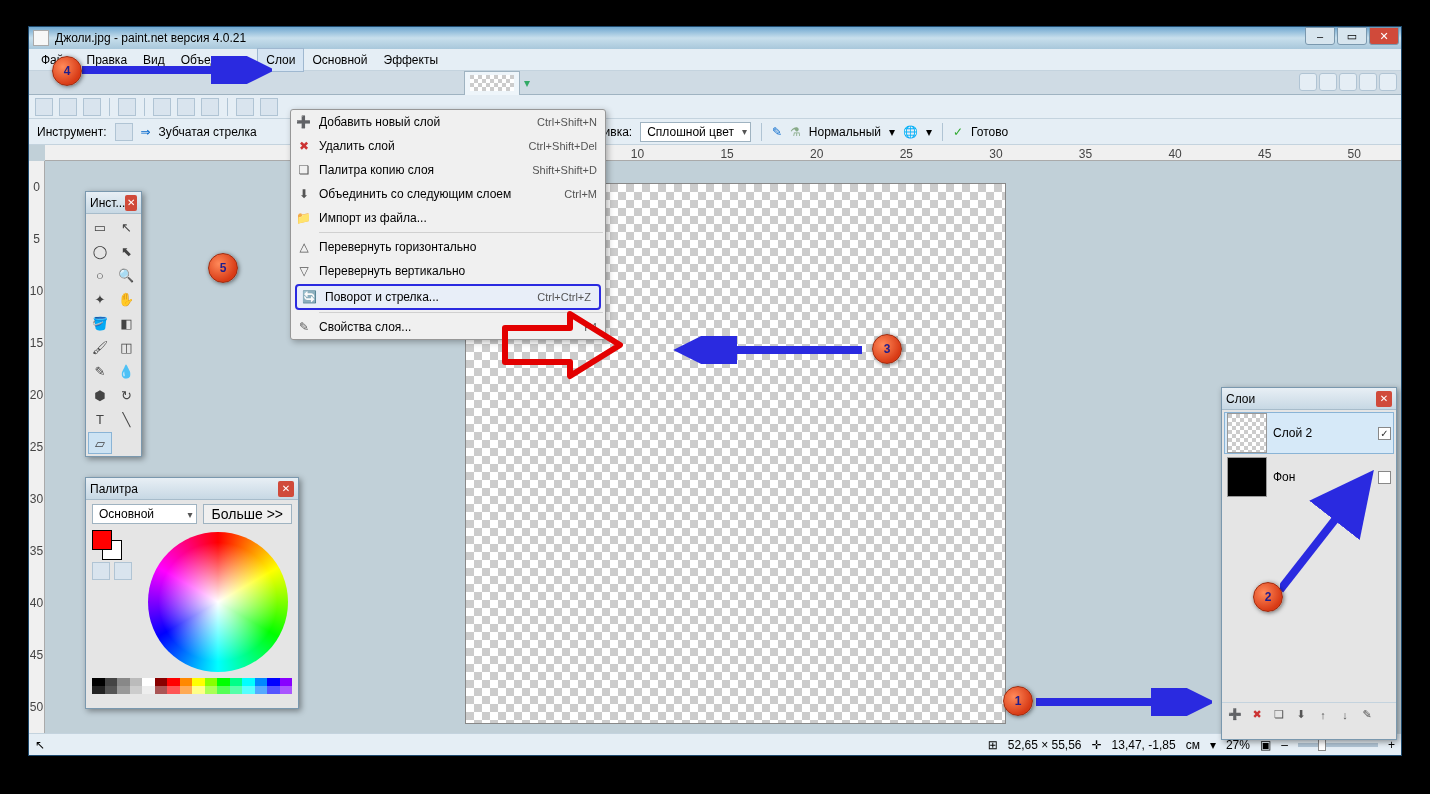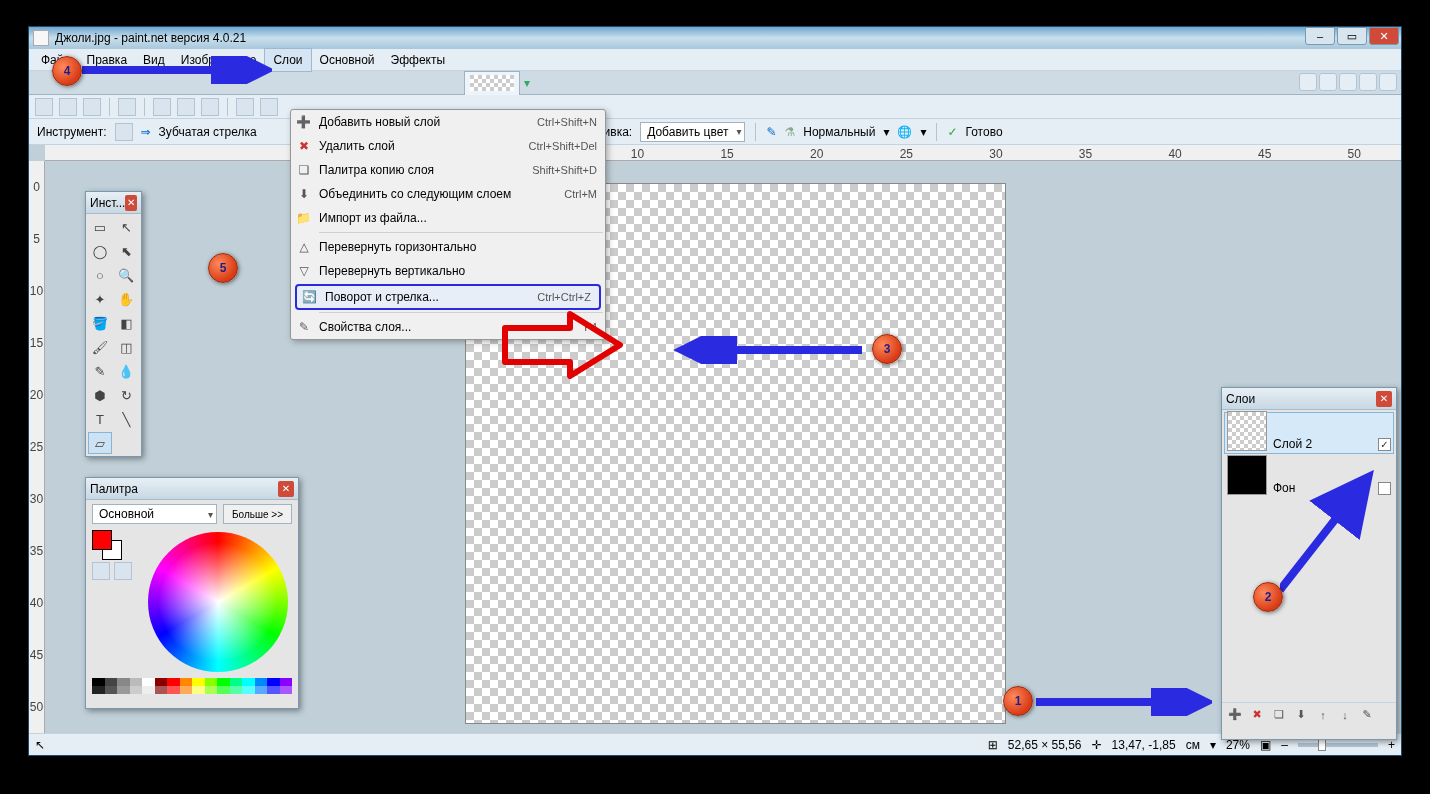--- a/index.html
+++ b/index.html
@@ -41,31 +41,31 @@
 .panel{position:absolute;background:#e5e5e5;border:1px solid #7a98ae;box-shadow:2px 2px 6px rgba(0,0,0,.4)}
 .panel-title{height:22px;background:linear-gradient(#e8eff5,#c7d8e4);display:flex;align-items:center;padding:0 4px;font-size:11px;border-bottom:1px solid #a7bccb}
 .panel-title .x{margin-left:auto;width:16px;height:16px;background:#d04a3a;color:#fff;display:flex;align-items:center;justify-content:center;font-size:10px;border-radius:2px}
 .p-tools{left:56px;top:164px;width:57px}
 .tool-grid{display:grid;grid-template-columns:1fr 1fr;gap:2px;padding:2px}
 .tool{width:24px;height:22px;display:flex;align-items:center;justify-content:center;border:1px solid transparent;font-size:13px;color:#444}
 .tool.sel{background:#cde3f3;border:1px solid #8ab4d6}
 .p-palette{left:56px;top:450px;width:214px;height:232px}
 .pal-row{display:flex;align-items:center;gap:6px;padding:4px 6px}
 .pal-sel{flex:1}
-.pal-btn{height:20px;padding:0 8px;border:1px solid #9fb3c1;background:#f0f0f0;font-size:10px}
+.pal-btn{height:20px;padding:0 8px;border:1px solid #9fb3c1;background:#f0f0f0;font-size:14px}
 .fgbg{position:relative;width:30px;height:30px;margin:2px 6px}
 .fgbg .fg{position:absolute;left:0;top:0;width:20px;height:20px;background:#ff0000;border:1px solid #000}
 .fgbg .bg{position:absolute;right:0;bottom:0;width:20px;height:20px;background:#fff;border:1px solid #000}
 .wheel{width:140px;height:140px;border-radius:50%;margin:4px auto;background:conic-gradient(red,yellow,lime,cyan,blue,magenta,red);position:relative}
 .wheel::after{content:"";position:absolute;inset:0;border-radius:50%;background:radial-gradient(circle,#fff 0%,transparent 60%)}
 .swatches{display:grid;grid-template-columns:repeat(16,1fr);gap:0;padding:2px 6px}
 .sw{height:8px}
 .p-layers{left:1192px;top:360px;width:176px;height:353px}
 .layers-list{padding:2px;display:flex;flex-direction:column;gap:2px;height:292px}
-.layer-row{display:flex;align-items:flex-end;height:42px;padding:2px;gap:6px;border:1px solid transparent}
+.layer-row{display:flex;align-items:center;height:42px;padding:2px;gap:6px;border:1px solid transparent}
 .layer-row.sel{background:#d6e9f8;border:1px solid #8ab4d6}
 .layer-thumb{width:40px;height:40px;background:repeating-conic-gradient(#fff 0 25%,#ccc 0 50%) 0 0/8px 8px;border:1px solid #999}
 .layer-thumb.img{background:#000}
 .layer-name{flex:1;font-size:12px}
 .layer-chk{width:13px;height:13px;border:1px solid #888;background:#fff}
 .layer-chk.on::after{content:"✓";font-size:10px;color:#333;display:block;text-align:center;line-height:11px}
 .layers-bar{height:24px;display:flex;align-items:center;padding:0 4px;gap:4px;border-top:1px solid #c4d3de}
 .lb-ic{width:18px;height:18px;border:1px solid transparent;display:flex;align-items:center;justify-content:center;font-size:11px;color:#555}
 .bubble{position:absolute;width:30px;height:30px;border-radius:50%;background:radial-gradient(circle at 35% 35%,#ff8a5a,#d83a15 70%);border:1px solid #9c2a0e;box-shadow:1px 1px 4px rgba(0,0,0,.5);display:flex;align-items:center;justify-content:center;font-weight:bold;color:#1e1e8e;font-size:14px;z-index:200}
 .arrow-blue{position:absolute;z-index:190}
@@ -83,21 +83,21 @@
       <div class="winbtn">–</div>
       <div class="winbtn">▭</div>
       <div class="winbtn close">✕</div>
     </div>
   </div>
 
   <div class="menubar">
     <div class="menu-item">Файл</div>
     <div class="menu-item">Правка</div>
     <div class="menu-item">Вид</div>
-    <div class="menu-item">Изображение</div>
+    <div class="menu-item">Объединить</div>
     <div class="menu-item open">Слои</div>
     <div class="menu-item">Основной</div>
     <div class="menu-item">Эффекты</div>
   </div>
 
   <div class="tabrow">
     <div class="doc-tab">
         <div class="chk"></div>
       </div>
     <span style="color:#3a6;">▾</span>
@@ -127,21 +127,21 @@
   </div>
 
   <div class="optionsbar">
     <span>Инструмент:</span>
     <div class="tb-ic"></div>
     <span style="color:#06c">⇒</span>
     <span>Зубчатая стрелка</span>
     <div style="flex:0 0 310px"></div>
     <span>Заливка:</span>
     <div class="opt-sel">
-        <span>Добавить цвет</span>
+        <span>Сплошной цвет</span>
       </div>
     <div class="tb-sep"></div>
     <span style="color:#06c">✎</span>
     <span style="color:#8a8">⚗</span>
     <span>Нормальный</span>
     <span>▾</span>
     <span style="color:#4a8">🌐</span>
     <span>▾</span>
     <div class="tb-sep"></div>
     <span style="color:#3a3">✓</span>

